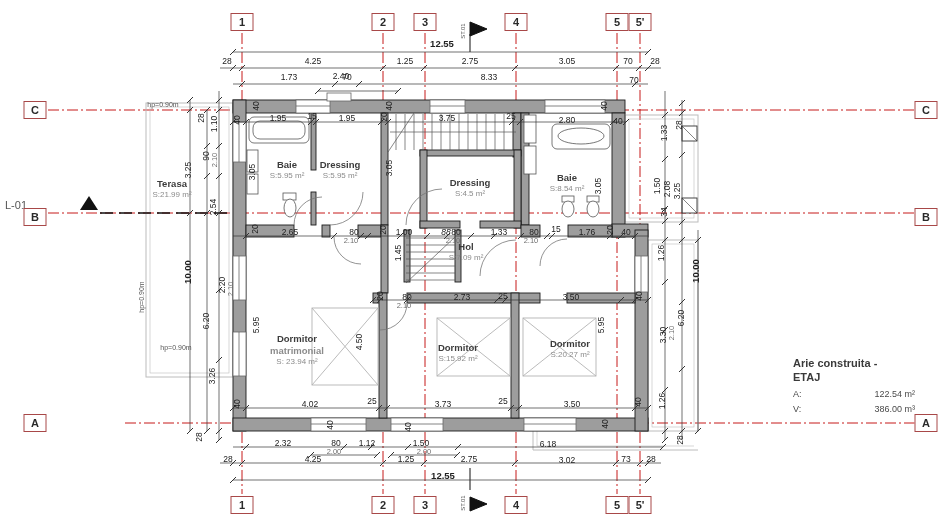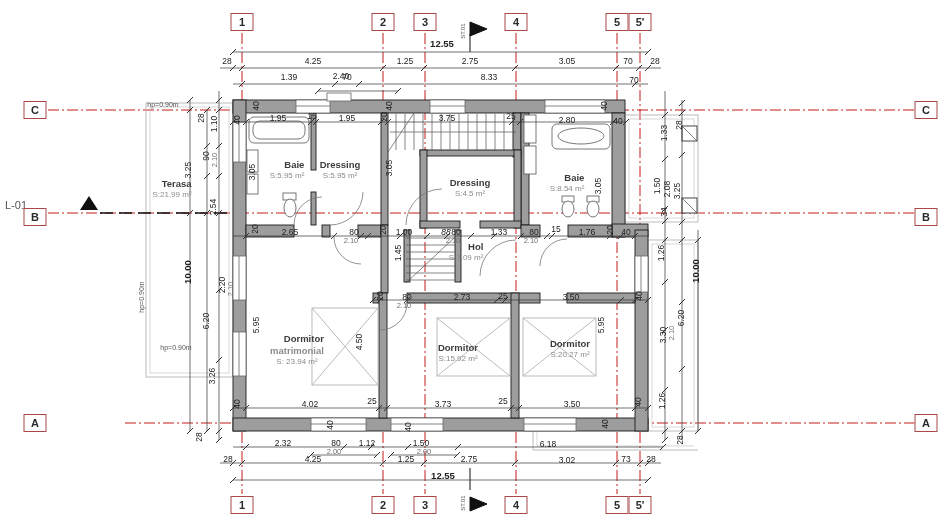--- a/index.html
+++ b/index.html
@@ -8,21 +8,21 @@
   #plan-svg{position:absolute;left:0;top:0;}
   .bubble{position:absolute;min-width:17px;height:16px;padding:0 2px;border:1.1px solid #a84848;
           background:#fff;color:#2a2a2a;font:600 11px/16px "Liberation Sans",sans-serif;
           text-align:center;transform:translate(-50%,-50%);z-index:5;}
   .dim{position:absolute;font:8.5px/1 "Liberation Sans",sans-serif;color:#222;
        white-space:nowrap;transform:translate(-50%,-50%);z-index:4;}
   .dim.r{transform:translate(-50%,-50%) rotate(-90deg);}
   .dim.b{font-weight:bold;font-size:9.5px;}
   .dim.s{color:#6e6e6e;font-size:7.5px;}
   .room{position:absolute;transform:translate(-50%,-50%);text-align:center;z-index:3;}
-  .room .nm{font:bold 9.5px/1.25 "Liberation Sans",sans-serif;color:#3c3c3c;white-space:nowrap;text-align:right;}
+  .room .nm{font:bold 9.5px/1.25 "Liberation Sans",sans-serif;color:#3c3c3c;white-space:nowrap;}
   .room .nm2{color:#8b8b8b;}
   .room .ar{font:8px/1.3 "Liberation Sans",sans-serif;color:#8b8b8b;white-space:nowrap;}
   .note{position:absolute;font:7px/1 "Liberation Sans",sans-serif;color:#555;
         white-space:nowrap;transform:translate(-50%,-50%);z-index:4;}
   .note.r{transform:translate(-50%,-50%) rotate(-90deg);}
   .legend{position:absolute;left:793px;top:356px;width:122px;z-index:5;}
   .legend .t{font:bold 11px/1.3 "Liberation Sans",sans-serif;color:#3a3a3a;}
   .legend .row{display:flex;justify-content:space-between;margin-top:3px;
                font:9px/1.4 "Liberation Sans",sans-serif;color:#4a4a4a;}
 </style>
@@ -325,20 +325,32 @@
         <line x1="679" y1="243" x2="685" y2="237" stroke="#333" stroke-width="1"></line>
         <line x1="679" y1="305" x2="685" y2="299" stroke="#333" stroke-width="1"></line>
         <line x1="679" y1="372" x2="685" y2="366" stroke="#333" stroke-width="1"></line>
         <line x1="679" y1="434" x2="685" y2="428" stroke="#333" stroke-width="1"></line>
         <line x1="698" y1="230" x2="698" y2="431" stroke="#333" stroke-width="0.7"></line>
         <line x1="695" y1="243" x2="701" y2="237" stroke="#333" stroke-width="1"></line>
         <line x1="695" y1="434" x2="701" y2="428" stroke="#333" stroke-width="1"></line>
       </g>
   </svg>
 
+  <div class="legend">
+    <div class="t">Arie construita -</div>
+    <div class="t">ETAJ</div>
+    <div class="row">
+      <span>A:</span>
+      <span>122.54 m²</span>
+    </div>
+    <div class="row">
+      <span>V:</span>
+      <span>386.00 m³</span>
+    </div>
+  </div>
 <div class="bubble" style="left: 242px; top: 22px; position: absolute;">1</div>
     <div class="bubble" style="left: 383px; top: 22px; position: absolute;">2</div>
     <div class="bubble" style="left: 425px; top: 22px; position: absolute;">3</div>
     <div class="bubble" style="left: 516px; top: 22px; position: absolute;">4</div>
     <div class="bubble" style="left: 617px; top: 22px; position: absolute;">5</div>
     <div class="bubble" style="left: 640px; top: 22px; position: absolute;">5'</div>
     <div class="bubble" style="left: 242px; top: 505px; position: absolute;">1</div>
     <div class="bubble" style="left: 383px; top: 505px; position: absolute;">2</div>
     <div class="bubble" style="left: 425px; top: 505px; position: absolute;">3</div>
     <div class="bubble" style="left: 516px; top: 505px; position: absolute;">4</div>
@@ -351,21 +363,21 @@
     <div class="bubble" style="left: 926px; top: 217px; position: absolute;">B</div>
     <div class="bubble" style="left: 926px; top: 423px; position: absolute;">A</div>
     <div class="dim b" style="left: 442px; top: 44px; position: absolute;">12.55</div>
     <div class="dim" style="left: 227px; top: 61px; position: absolute;">28</div>
     <div class="dim" style="left: 313px; top: 61px; position: absolute;">4.25</div>
     <div class="dim" style="left: 405px; top: 61px; position: absolute;">1.25</div>
     <div class="dim" style="left: 470px; top: 61px; position: absolute;">2.75</div>
     <div class="dim" style="left: 567px; top: 61px; position: absolute;">3.05</div>
     <div class="dim" style="left: 628px; top: 61px; position: absolute;">70</div>
     <div class="dim" style="left: 655px; top: 61px; position: absolute;">28</div>
-    <div class="dim" style="left: 289px; top: 77px; position: absolute;">1.39</div>
+    <div class="dim" style="left: 289px; top: 77px; position: absolute;">1.73</div>
     <div class="dim" style="left: 347px; top: 77px; position: absolute;">70</div>
     <div class="dim" style="left: 489px; top: 77px; position: absolute;">8.33</div>
     <div class="dim" style="left: 634px; top: 80px; position: absolute;">70</div>
     <div class="dim" style="left: 341px; top: 76px; position: absolute;">2.40</div>
     <div class="dim r" style="left: 237px; top: 120px; position: absolute;">40</div>
     <div class="dim" style="left: 278px; top: 118px; position: absolute;">1.95</div>
     <div class="dim" style="left: 312px; top: 116px; position: absolute;">15</div>
     <div class="dim" style="left: 347px; top: 118px; position: absolute;">1.95</div>
     <div class="dim r" style="left: 384px; top: 117px; position: absolute;">20</div>
     <div class="dim" style="left: 447px; top: 118px; position: absolute;">3.75</div>

